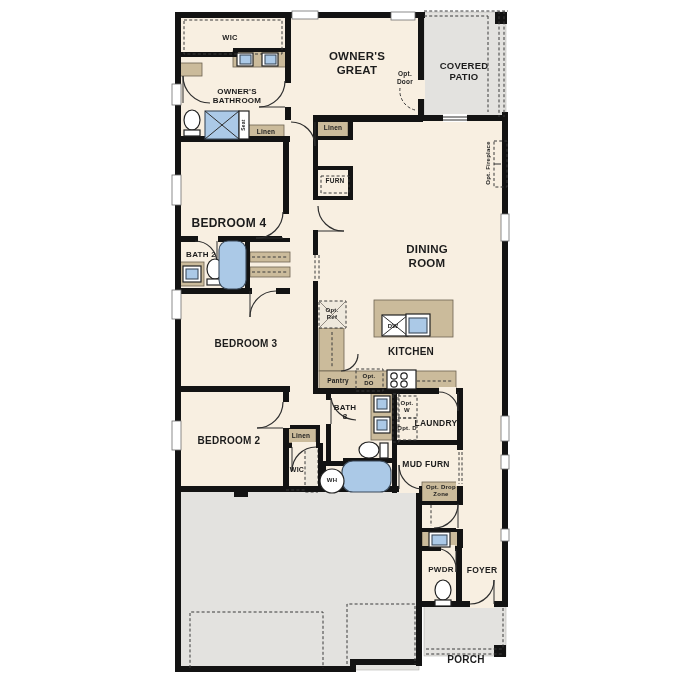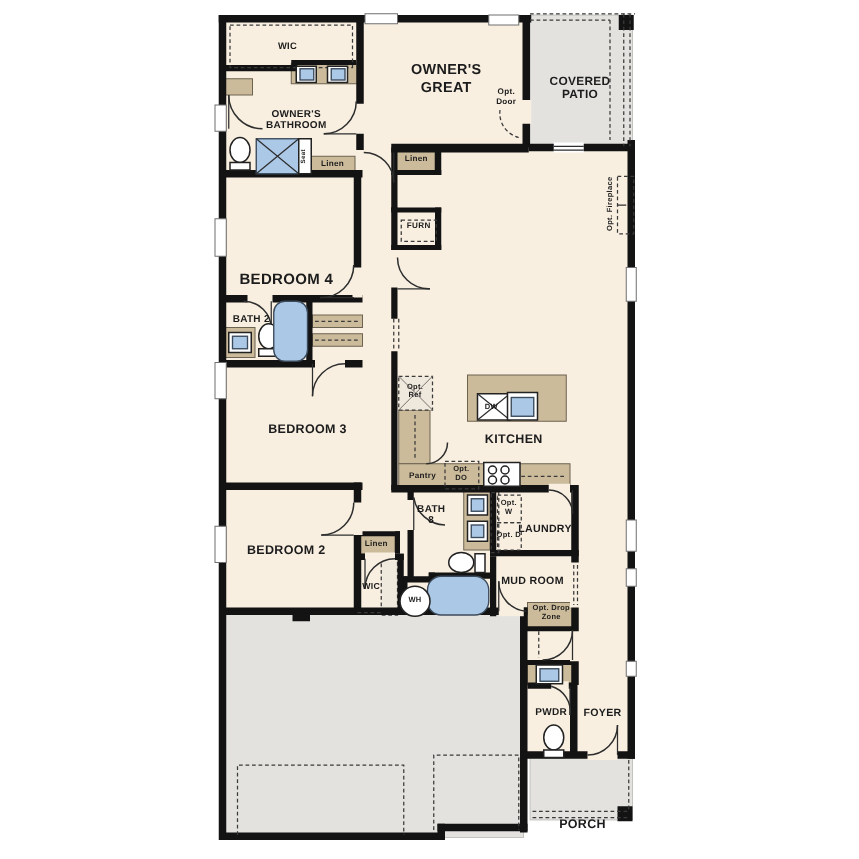--- a/index.html
+++ b/index.html
@@ -258,32 +258,33 @@
   <div class="lbl vert" style="left:244px;top:125px;font-size:5px;">Seat</div>
   <div class="lbl nowrap" style="left:266px;top:132px;font-size:6.5px;">Linen</div>
   <div class="lbl" style="left:357px;top:64px;font-size:11.5px;width:80px;">OWNER'S GREAT</div>
   <div class="lbl" style="left:405px;top:78px;font-size:6.5px;width:28px;">Opt. Door</div>
   <div class="lbl" style="left:464px;top:71px;font-size:9.5px;width:60px;">COVERED PATIO</div>
   <div class="lbl nowrap" style="left:333px;top:128px;font-size:6.5px;">Linen</div>
   <div class="lbl vert" style="left:489px;top:163px;font-size:6px;">Opt. Fireplace</div>
   <div class="lbl nowrap" style="left:335px;top:181px;font-size:6.5px;">FURN</div>
   <div class="lbl nowrap" style="left:229px;top:183px;font-size:12px;margin-top:40px;">BEDROOM 4</div>
   <div class="lbl nowrap" style="left:201px;top:255px;font-size:8px;">BATH 2</div>
+  <div class="lbl" style="left:427px;top:257px;font-size:11.5px;width:70px;">DINING ROOM</div>
   <div class="lbl" style="left:332px;top:314px;font-size:6px;width:22px;">Opt. Ref</div>
   <div class="lbl nowrap" style="left:393px;top:327px;font-size:6px;">DW</div>
   <div class="lbl nowrap" style="left:411px;top:352px;font-size:10px;">KITCHEN</div>
   <div class="lbl nowrap" style="left:226px;top:344px;font-size:10px;margin-left:20px;">BEDROOM 3</div>
   <div class="lbl nowrap" style="left:338px;top:381px;font-size:6.5px;">Pantry</div>
   <div class="lbl" style="left:369px;top:380px;font-size:6px;width:22px;">Opt. DO</div>
   <div class="lbl" style="left:345px;top:412px;font-size:8px;width:26px;">BATH 8</div>
   <div class="lbl" style="left:407px;top:407px;font-size:6px;width:20px;">Opt. W</div>
   <div class="lbl" style="left:407px;top:429px;font-size:6px;width:20px;">Opt. D</div>
   <div class="lbl nowrap" style="left:436px;top:423px;font-size:8.5px;">LAUNDRY</div>
   <div class="lbl nowrap" style="left:229px;top:441px;font-size:10px;">BEDROOM 2</div>
   <div class="lbl nowrap" style="left:301px;top:436px;font-size:6.5px;">Linen</div>
   <div class="lbl nowrap" style="left:297px;top:470px;font-size:7px;">WIC</div>
   <div class="lbl nowrap" style="left:332px;top:481px;font-size:6px;">WH</div>
-  <div class="lbl nowrap" style="left:426px;top:464px;font-size:8.5px;">MUD ROOM</div>
+  <div class="lbl nowrap" style="left:426px;top:464px;font-size:8.5px;">MUD FURN</div>
   <div class="lbl" style="left:441px;top:491px;font-size:6px;width:40px;">Opt. Drop Zone</div>
   <div class="lbl nowrap" style="left:441px;top:570px;font-size:8px;">PWDR</div>
   <div class="lbl nowrap" style="left:482px;top:570px;font-size:8.5px;">FOYER</div>
   <div class="lbl nowrap" style="left:466px;top:660px;font-size:10px;">PORCH</div>
 </div>
 
 </body></html>

